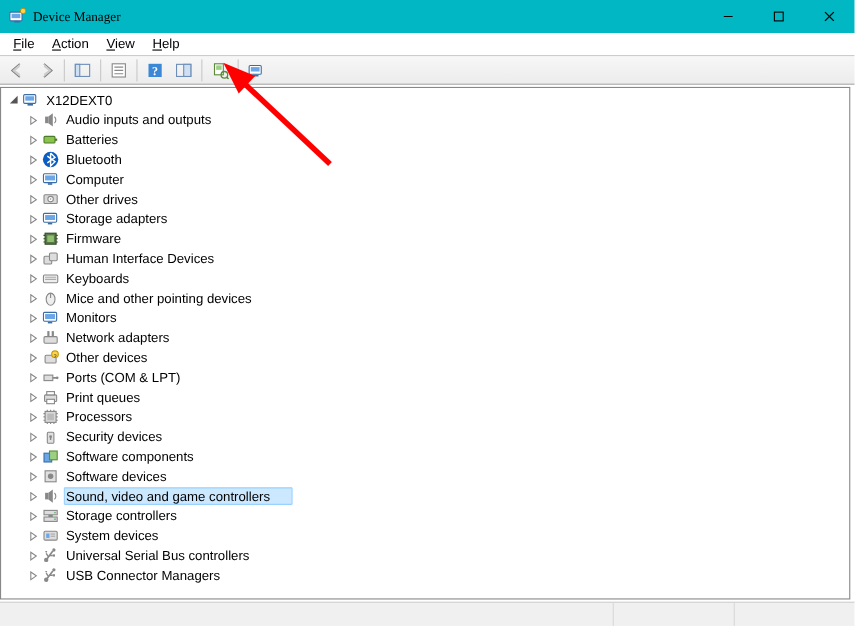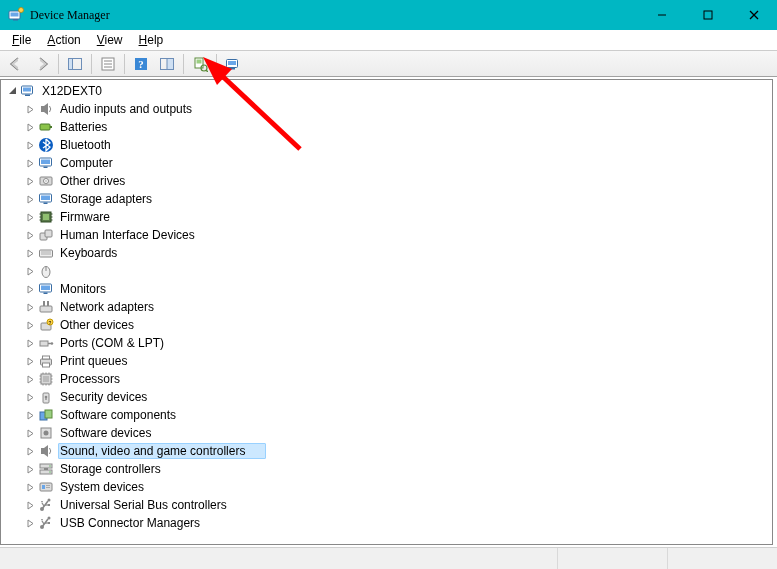--- a/index.html
+++ b/index.html
@@ -444,20 +444,23 @@
               <svg width="9" height="9" viewBox="0 0 9 9">
                 <path d="M2 1 L7 4.5 L2 8 Z" fill="none" stroke="#888" stroke-width="1"></path>
               </svg>
             </span>
             <span class="nicon">
               <svg width="16" height="16" viewBox="0 0 16 16">
                 <ellipse cx="8" cy="9" rx="4" ry="5.5" fill="#eee" stroke="#888"></ellipse>
                 <line x1="8" y1="3.5" x2="8" y2="8" stroke="#888"></line>
               </svg>
             </span>
+            <span class="label-wrap">
+              <span>Mice and other pointing devices</span>
+            </span>
           </div>
         </li>
         <li>
           <div class="node-row">
             <span class="chev">
               <svg width="9" height="9" viewBox="0 0 9 9">
                 <path d="M2 1 L7 4.5 L2 8 Z" fill="none" stroke="#888" stroke-width="1"></path>
               </svg>
             </span>
             <span class="nicon">

